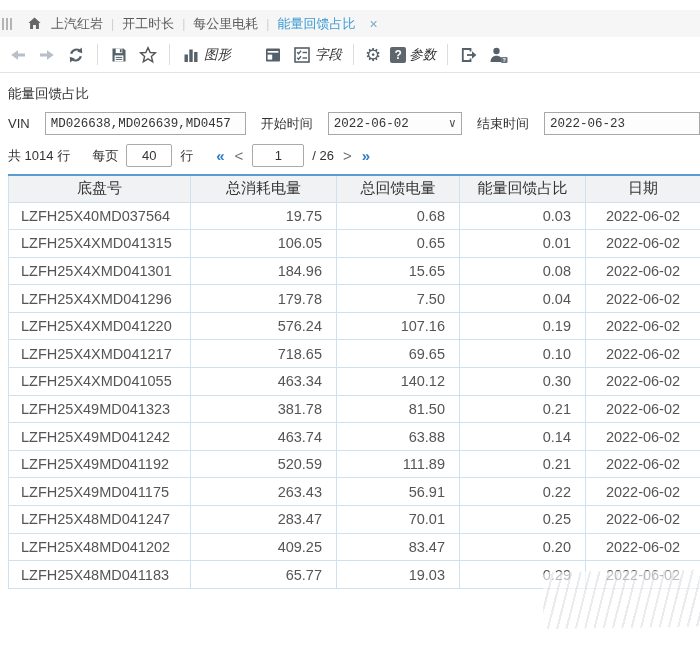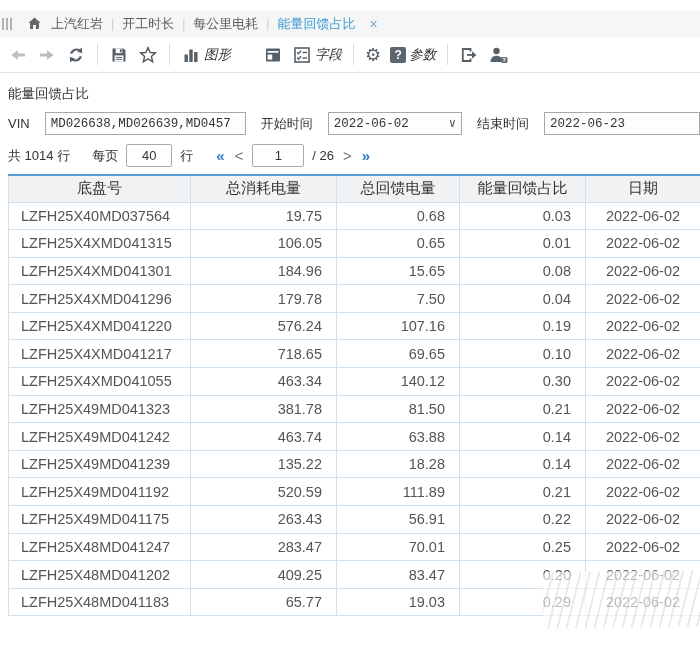--- a/index.html
+++ b/index.html
@@ -282,27 +282,20 @@
         <td class="c-date">2022-06-02</td>
       </tr>
       <tr>
         <td class="c-chassis">LZFH25X49MD041242</td>
         <td class="c-num">463.74</td>
         <td class="c-num">63.88</td>
         <td class="c-num">0.14</td>
         <td class="c-date">2022-06-02</td>
       </tr>
       <tr>
-        <td class="c-chassis">LZFH25X49MD041239</td>
-        <td class="c-num">135.22</td>
-        <td class="c-num">18.28</td>
-        <td class="c-num">0.14</td>
-        <td class="c-date">2022-06-02</td>
-      </tr>
-      <tr>
         <td class="c-chassis">LZFH25X49MD041192</td>
         <td class="c-num">520.59</td>
         <td class="c-num">111.89</td>
         <td class="c-num">0.21</td>
         <td class="c-date">2022-06-02</td>
       </tr>
       <tr>
         <td class="c-chassis">LZFH25X49MD041175</td>
         <td class="c-num">263.43</td>
         <td class="c-num">56.91</td>

